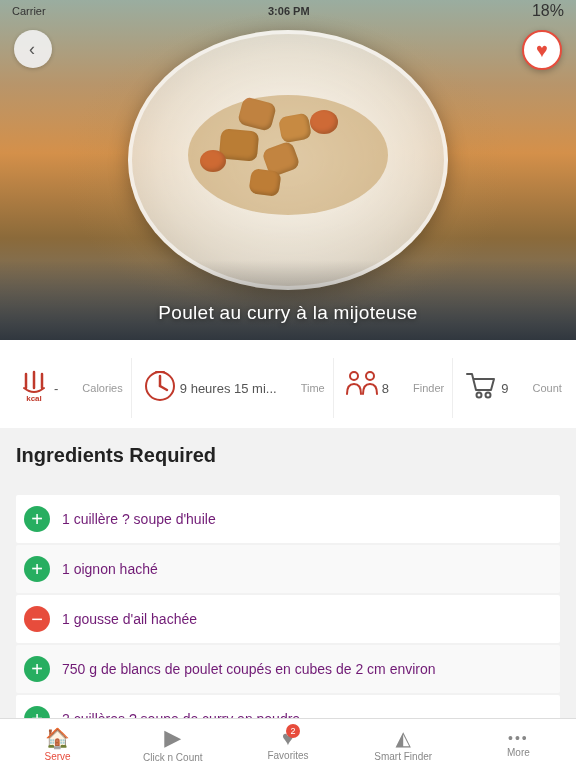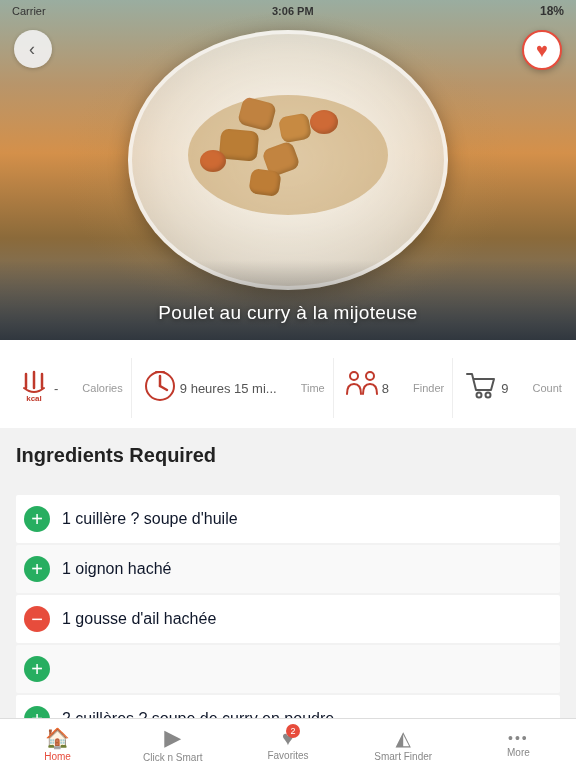--- a/index.html
+++ b/index.html
@@ -19,21 +19,21 @@
       align-items: center;
       padding: 8px 12px;
       background: transparent;
       position: absolute;
       top: 0; left: 0; right: 0;
       z-index: 100;
       height: 22px;
     }
     .status-carrier { font-size: 11px; color: #333; font-weight: 500; }
     .status-time { font-size: 11px; color: #333; font-weight: 600; }
-    .status-battery { font-size: 12px; color: #333; font-weight: 700; }
+    .status-battery { font-size: 16px; color: #333; font-weight: 400; }
 
     
     .hero {
       position: relative;
       width: 576px;
       height: 340px;
       background: linear-gradient(160deg, #8B9B6A 0%, #C4A052 30%, #D4824A 55%, #8B7355 80%, #6B7A8D 100%);
       overflow: hidden;
     }
     .hero-image-sim {
@@ -217,22 +217,22 @@
     }
     .ing-toggle.add {
       background: #27ae60;
       color: white;
     }
     .ing-toggle.remove {
       background: #e74c3c;
       color: white;
     }
     .ing-text {
-      font-size: 16px;
-      color: #0f172a;
+      font-size: 14px;
+      color: #701a75;
     }
 
     
     .bottom-nav {
       position: fixed;
       bottom: 0;
       width: 576px;
       height: 50px;
       background: white;
       border-top: 1px solid #ddd;
@@ -385,40 +385,41 @@
       <li class="ingredient-item">
         <div class="ing-toggle add">+</div>
         <span class="ing-text">1 oignon haché</span>
       </li>
       <li class="ingredient-item">
         <div class="ing-toggle remove">−</div>
         <span class="ing-text">1 gousse d'ail hachée</span>
       </li>
       <li class="ingredient-item">
         <div class="ing-toggle add">+</div>
+        <span class="ing-text">750 g de blancs de poulet coupés en cubes de 2 cm environ</span>
       </li>
       <li class="ingredient-item">
         <div class="ing-toggle add">+</div>
         <span class="ing-text">2 cuillères ? soupe de curry en poudre</span>
       </li>
       <li class="ingredient-item">
         <div class="ing-toggle remove">−</div>
         <span class="ing-text">1 cuillère ? café de curcuma</span>
       </li>
     </ul>
 </div>
 
 <nav class="bottom-nav">
   <div class="nav-item active">
     <span class="nav-icon">🏠</span>
-    <span class="nav-label">Home</span>
+    <span class="nav-label">Serve</span>
   </div>
   <div class="nav-item">
     <span class="nav-icon" style="color:#888;font-size:22px;">▶</span>
-    <span class="nav-label">Click n Smart</span>
+    <span class="nav-label">Click n Count</span>
   </div>
   <div class="nav-item">
     <div class="nav-badge">
       <span class="nav-icon" style="color:#888;">♥</span>
       <span class="badge-dot">2</span>
     </div>
     <span class="nav-label">Favorites</span>
   </div>
   <div class="nav-item">
     <span class="nav-icon" style="color:#888;">◭</span>

